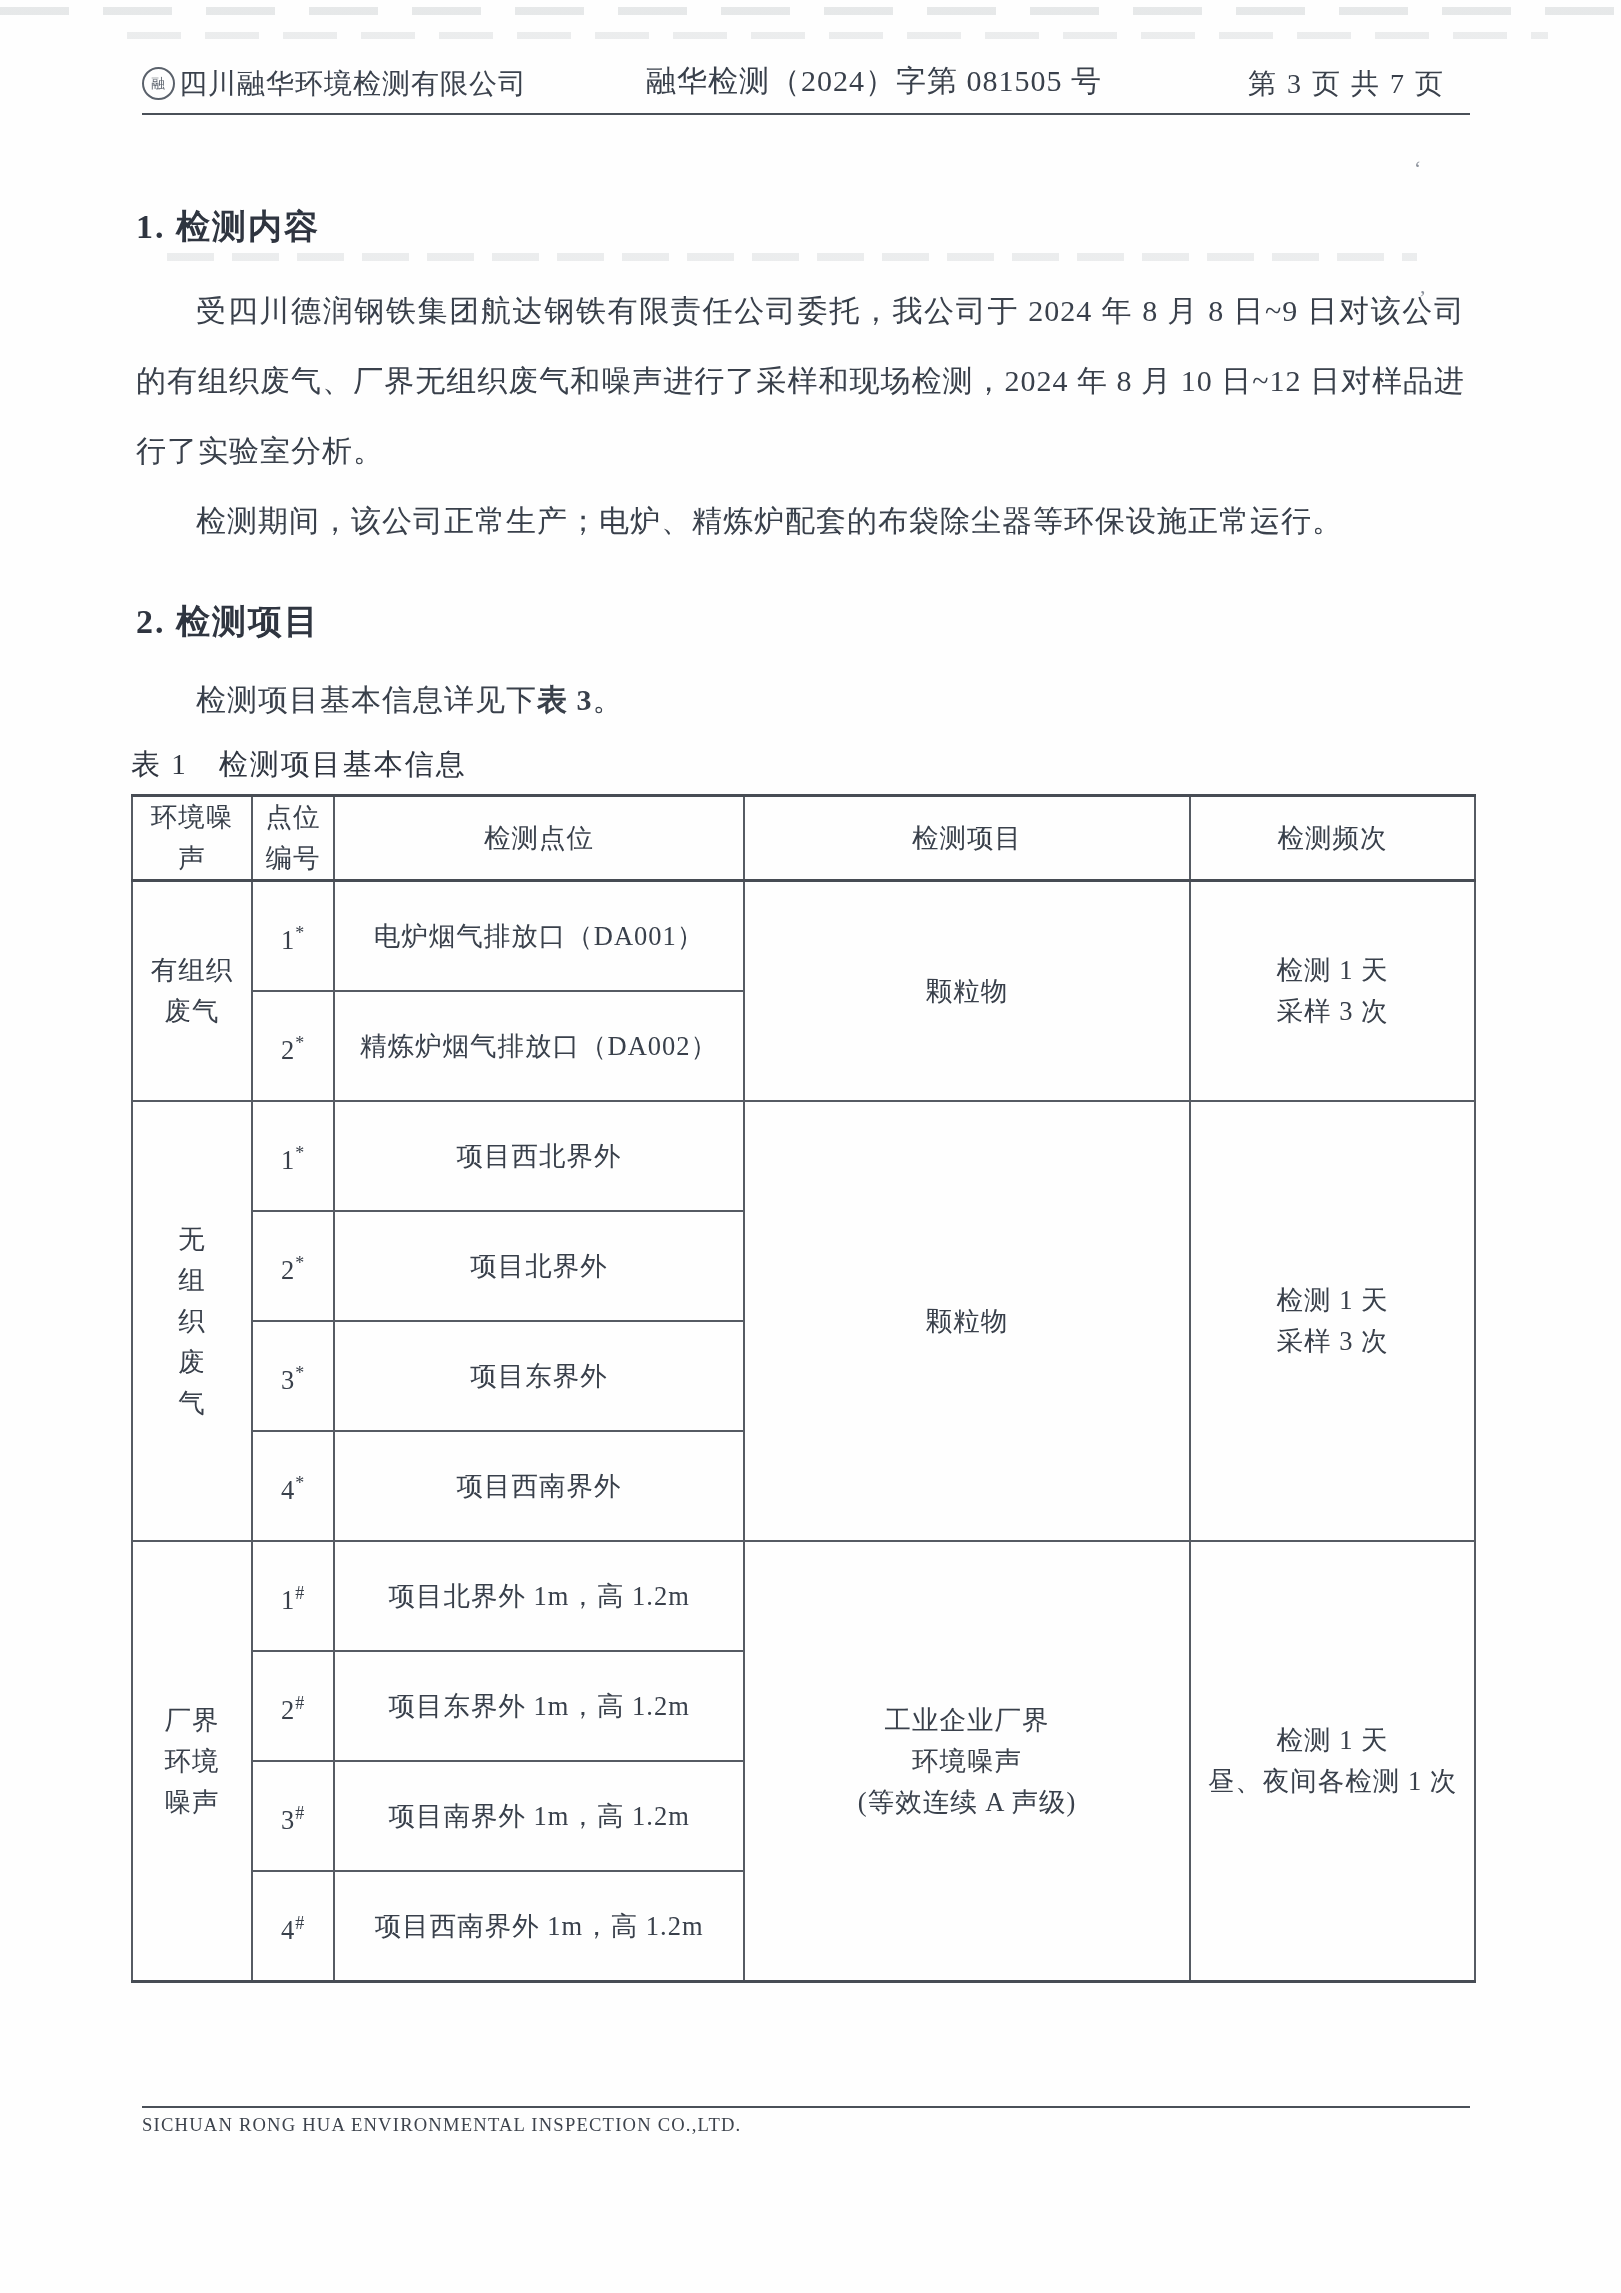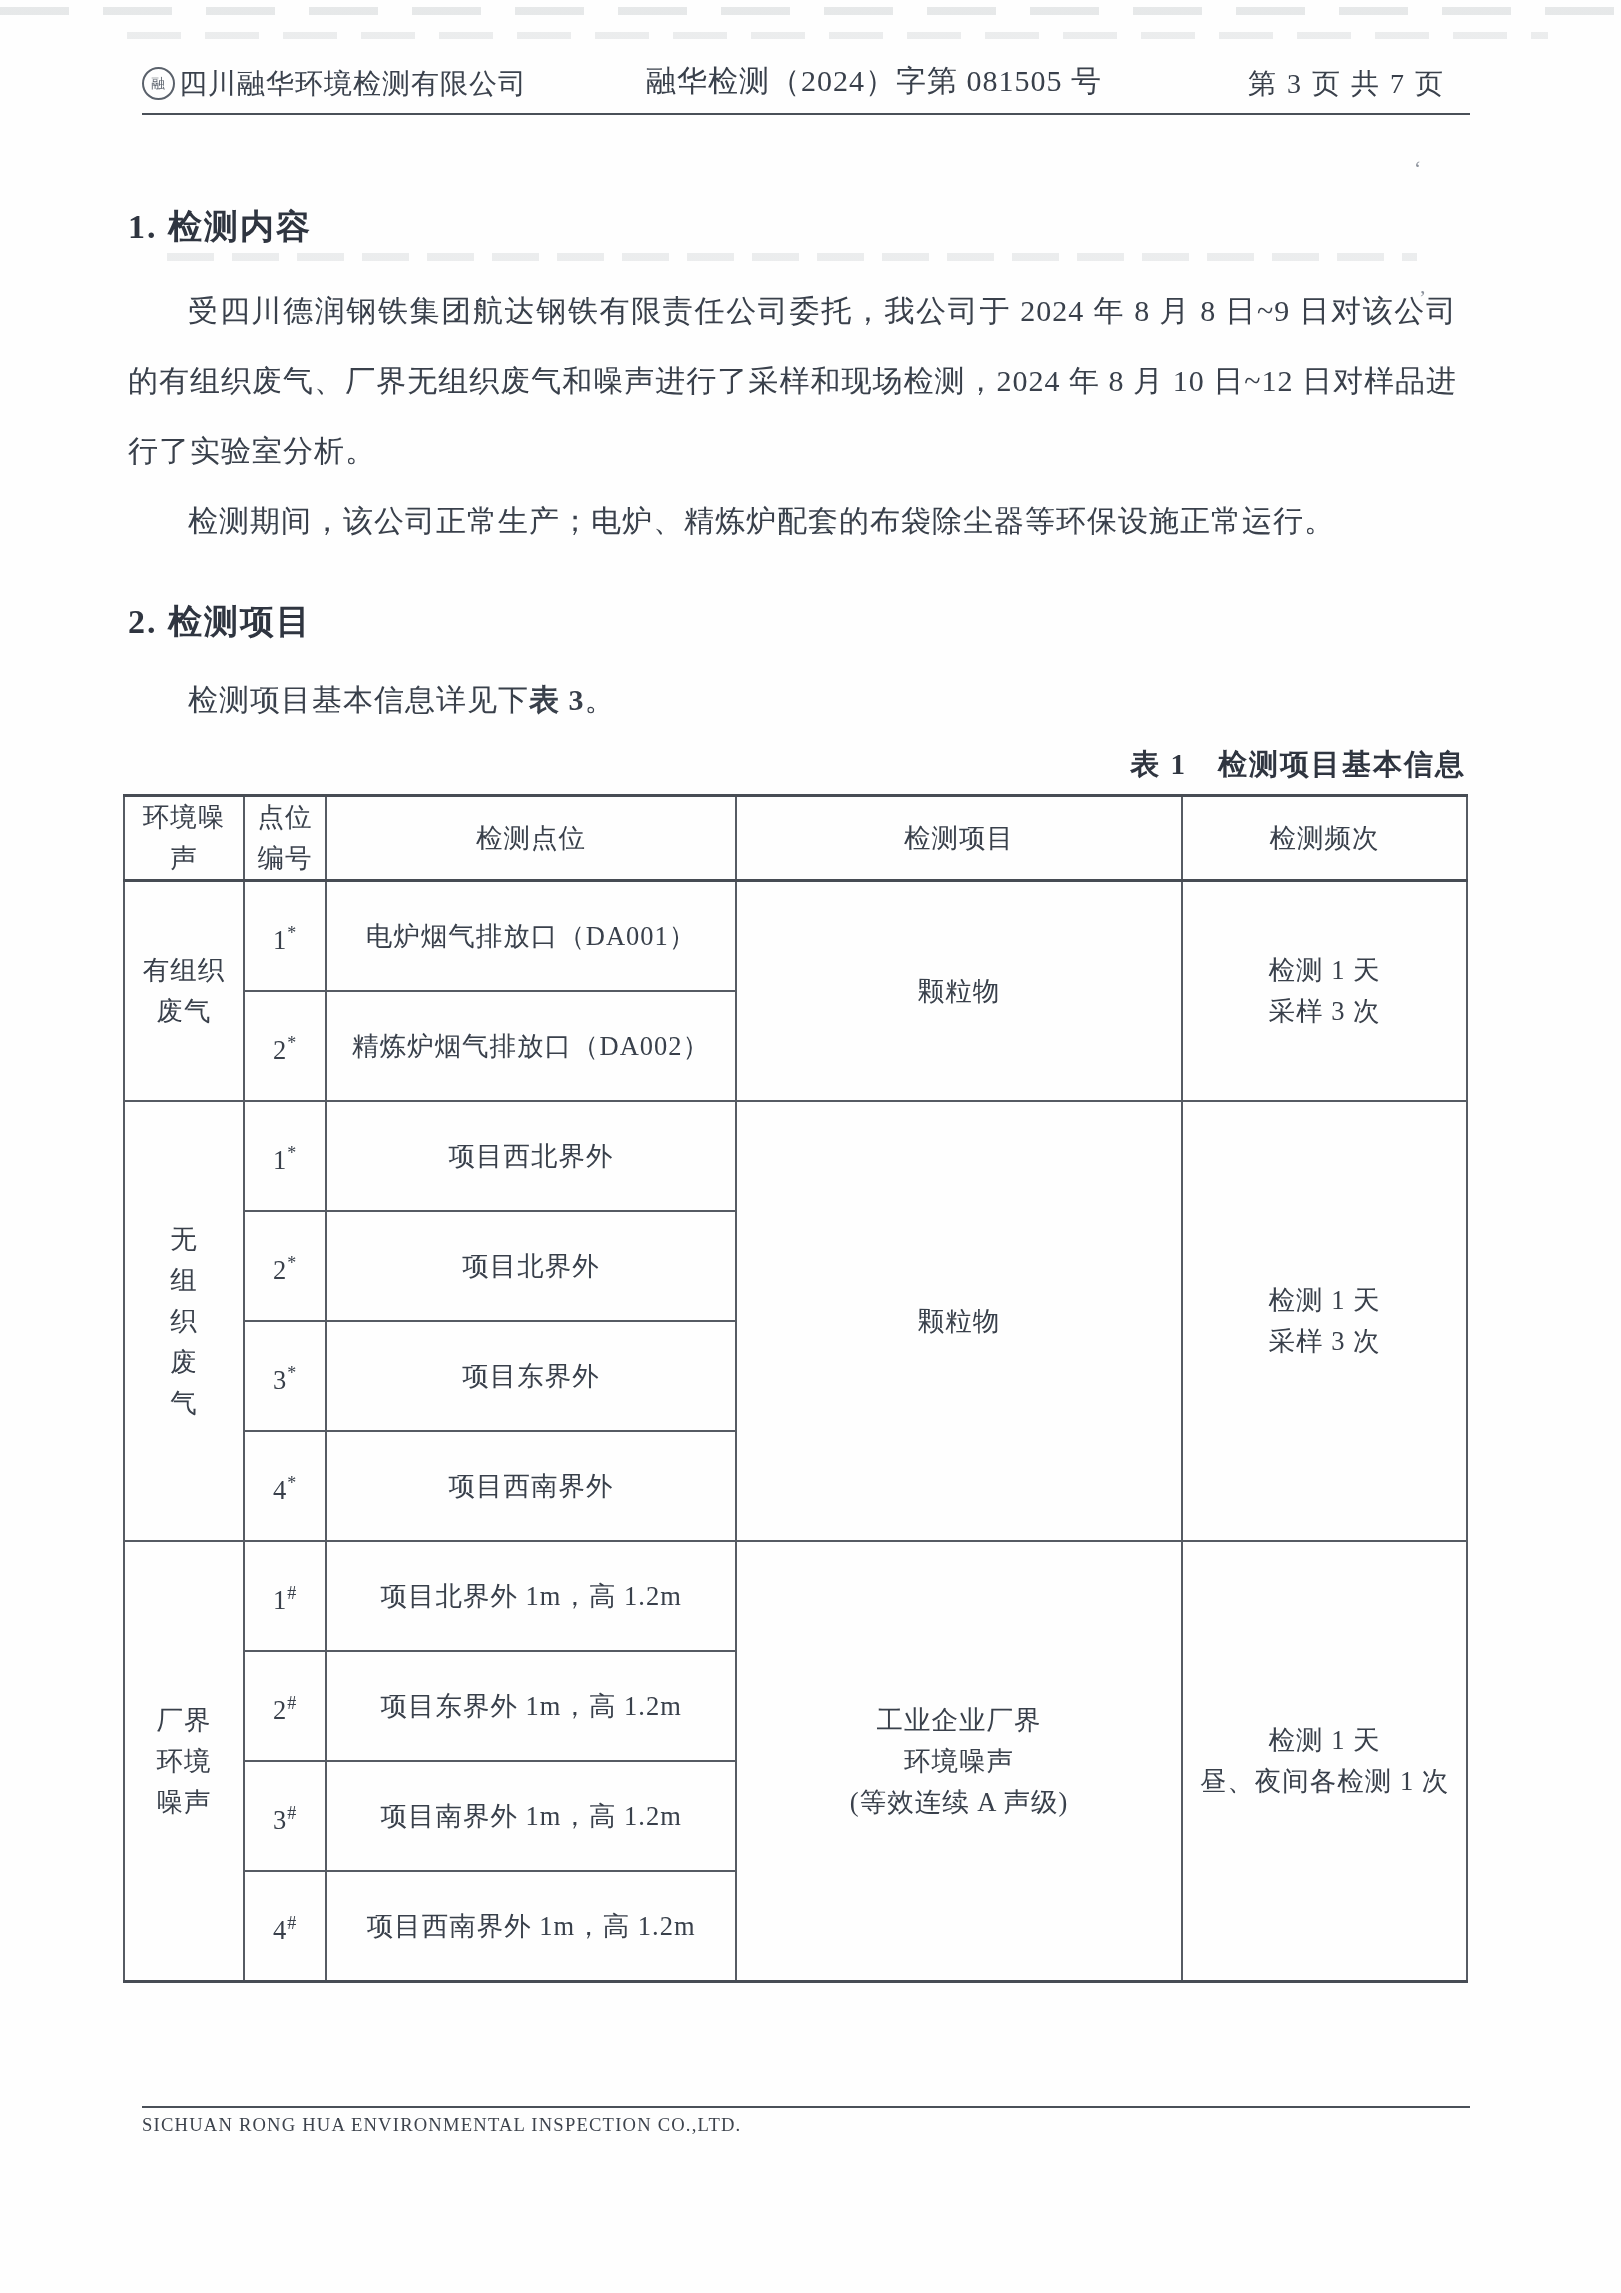--- a/index.html
+++ b/index.html
@@ -29,31 +29,31 @@
     border-bottom:2.9px solid #4a5058;}
   .hdr-company{position:absolute;left:0;top:7.8px;font-size:28px;letter-spacing:1px;
     display:flex;align-items:center;gap:3.9px;color:#3b424d;}
   .logo{display:inline-flex;align-items:center;justify-content:center;
     width:29px;height:29px;border:2px solid #5a616b;border-radius:50%;
     font-size:13.7px;color:#5a616b;flex:none;}
   .hdr-doc{position:absolute;left:504px;top:3.9px;font-size:30px;letter-spacing:1px;color:#39404b;}
   .hdr-page{position:absolute;left:1106px;top:7.8px;font-size:28px;letter-spacing:2px;color:#39404b;}
 
   
-  .content{position:absolute;top:116px;left:128px;width:1329px;}
+  .content{position:absolute;top:116px;left:136px;width:1329px;}
   h2.sec{font-size:34px;font-weight:bold;color:#2f3540;margin:88px 0 25.5px 0;letter-spacing:2px;}
   h2.sec2{margin-top:43px;}
   .para{font-size:30px;line-height:70px;text-align:justify;text-indent:2em;
     margin:0;letter-spacing:1px;color:#39404b;}
   .intro{font-size:30px;line-height:59px;text-indent:2em;margin:9.8px 0 0 0;letter-spacing:1px;}
   .intro b{font-weight:bold;}
 
   
-  .tbl-title{width:1343px;margin:15.7px 0 9.8px -4.9px;text-align:right;
-    font-size:29px;font-weight:bold;color:#2f3540;letter-spacing:2px;}
+  .tbl-title{width:1343px;margin:15.7px 0 9.8px -4.9px;text-align:left;
+    font-size:29px;font-weight:normal;color:#2f3540;letter-spacing:2px;}
   table.main{border-collapse:collapse;table-layout:fixed;
     width:1343px;margin-left:-4.9px;
     border-top:3.9px solid #474c54;border-bottom:3.9px solid #474c54;}
   table.main td,table.main th{
     border:2px solid #565b63;
     font-size:26.5px;font-weight:normal;
     text-align:center;vertical-align:middle;
     padding:0 5.9px;color:#39404b;letter-spacing:1px;
     white-space:pre-line;line-height:41px;}
   tr.hrow th{height:81px;border-bottom:3.9px solid #474c54;}

